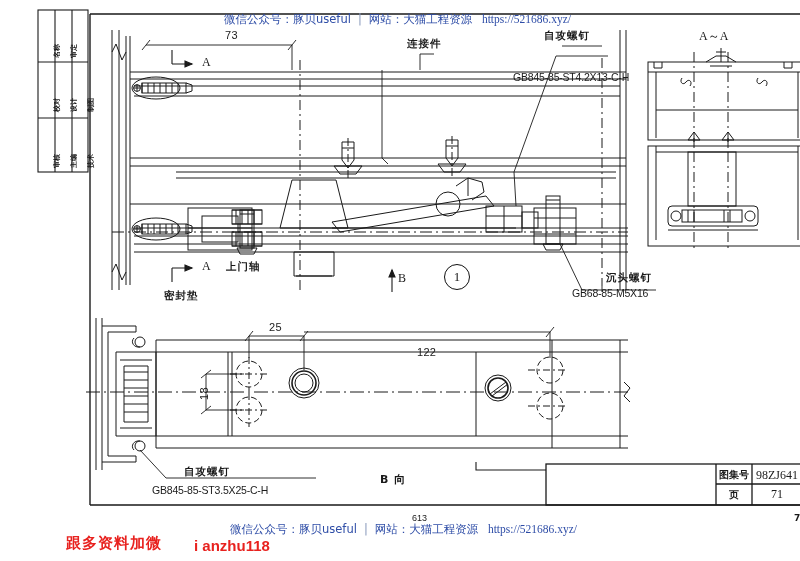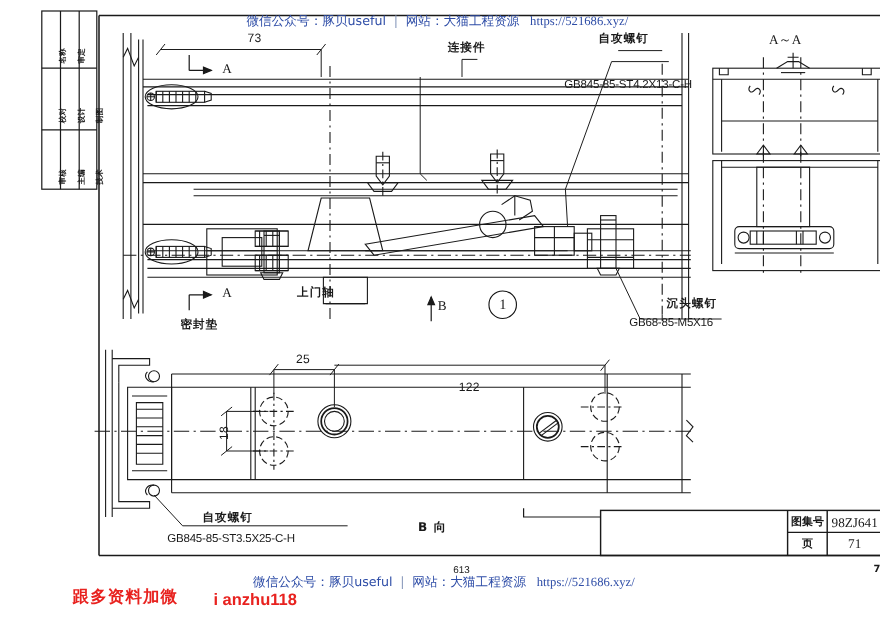--- a/index.html
+++ b/index.html
@@ -343,27 +343,27 @@
 
   <div class="circ" style="left:428px;top:264px;width:24px;height:24px;font-size:13px;">
     <span>1</span>
   </div>
 
   <div class="t cnlbl" style="left:391px;top:38px;">连接件</div>
 
   <div class="t cnlbl" style="left:528px;top:30px;">自攻螺钉</div>
   <div class="t spec" style="left:497px;top:46px;margin-top:26px;">GB845-85-ST4.2X13-C-H</div>
 
-  <div class="t cnlbl" style="left:590px;top:272px;font-family:Liberation Serif, serif;">沉头螺钉</div>
+  <div class="t cnlbl" style="left:590px;top:272px;">沉头螺钉</div>
   <div class="t spec" style="left:556px;top:288px;">GB68-85-M5X16</div>
 
   <div class="t cnlbl" style="left:168px;top:466px;">自攻螺钉</div>
   <div class="t spec" style="left:136px;top:485px;">GB845-85-ST3.5X25-C-H</div>
 
-  <div class="t cnlbl" style="left:210px;top:261px;margin-left:44px;">上门轴</div>
+  <div class="t cnlbl" style="left:210px;top:261px;">上门轴</div>
   <div class="t cnlbl" style="left:148px;top:290px;">密封垫</div>
 
   <div class="t tb-k" style="left:703px;top:470px;">图集号</div>
   <div class="t tb-v" style="left:740px;top:469px;">98ZJ641</div>
   <div class="t tb-k" style="left:713px;top:490px;">页</div>
   <div class="t tb-v" style="left:755px;top:488px;">71</div>
 
   <div class="t foot-r" style="left:733px;top:514px;">70地弹簧门</div>
   <div class="t" style="left:396px;top:514px;font-size:9px;font-family:'Liberation Sans',sans-serif;">613</div>
 

